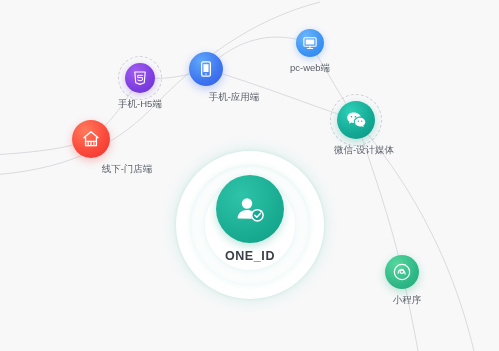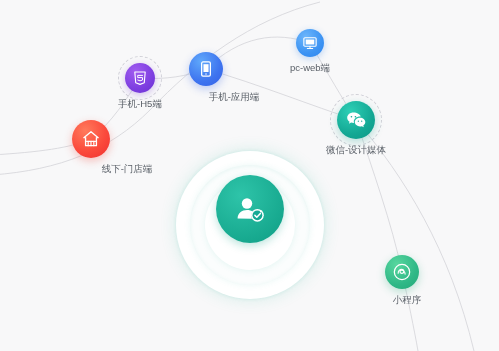--- a/index.html
+++ b/index.html
@@ -178,20 +178,21 @@
         <g fill="#ffffff">
           <circle cx="14" cy="11.5" r="5.2"></circle>
           <path d="M4.6 26.5c0-5.4 4.3-8.6 9.4-8.6 2.3 0 4.4 0.65 6 1.8 -1.1 1.05 -1.8 2.5 -1.8 4.1 0 1.05 0.3 2.05 0.8 2.9z"></path>
         </g>
         <circle cx="24.4" cy="23.3" r="6.4" fill="#ffffff"></circle>
         <circle cx="24.4" cy="23.3" r="4.9" fill="#15a995"></circle>
         <path d="M21.9 23.4l1.9 1.9 3.6 -3.9" fill="none" stroke="#ffffff" stroke-width="1.5" stroke-linecap="round" stroke-linejoin="round"></path>
         <path d="M27.4 19.6l1.4 -0.5" stroke="#ffffff" stroke-width="1.2" stroke-linecap="round"></path>
       </svg>
     </div>
+    <div class="hub-label">ONE_ID</div>
   </div>
 
   <div class="node n-store" style="left:91px; top:139px;">
     <div class="bubble">
       <svg width="20" height="20" viewBox="0 0 24 24" aria-hidden="true">
         <path d="M12 3.2L3.4 10.4h2.1V20h13V10.4h2.1z" fill="none" stroke="#ffffff" stroke-width="1.6" stroke-linejoin="round"></path>
         <path d="M8.6 20v-5.2M12 20v-5.2M15.4 20v-5.2" stroke="#ffffff" stroke-width="1.4" stroke-linecap="round"></path>
         <path d="M6.6 14.8h10.8" stroke="#ffffff" stroke-width="1.4" stroke-linecap="round"></path>
       </svg>
     </div>
@@ -236,21 +237,21 @@
     <div class="bubble">
       <svg width="22" height="22" viewBox="0 0 26 26" aria-hidden="true">
         <path d="M10 4.2c-4.1 0-7.4 2.7-7.4 6.1 0 1.9 1.1 3.6 2.8 4.8l-0.8 2.4 2.7-1.4c0.85 0.25 1.75 0.38 2.7 0.38 0.2 0 0.4 0 0.6-0.02 -0.15-0.5-0.22-1.05-0.22-1.6 0-3.4 3.3-6.1 7.4-6.1 0.25 0 0.5 0.01 0.75 0.03C17.8 6.3 14.3 4.2 10 4.2z" fill="#ffffff"></path>
         <path d="M24 15.5c0-2.8-2.8-5.1-6.2-5.1s-6.2 2.3-6.2 5.1c0 2.8 2.8 5.1 6.2 5.1 0.75 0 1.5-0.11 2.15-0.32l2.3 1.2-0.66-2c1.5-0.95 2.41-2.4 2.41-3.98z" fill="#ffffff"></path>
         <circle cx="7.6" cy="9.1" r="0.95" fill="#13a894"></circle>
         <circle cx="12.3" cy="9.1" r="0.95" fill="#13a894"></circle>
         <circle cx="15.8" cy="14.4" r="0.8" fill="#13a894"></circle>
         <circle cx="19.7" cy="14.4" r="0.8" fill="#13a894"></circle>
       </svg>
     </div>
-    <div class="nlabel" style="left:0px; top:24px;">微信-设计媒体</div>
+    <div class="nlabel" style="left:8px; top:24px;">微信-设计媒体</div>
   </div>
 
   <div class="node n-mini" style="left:402px; top:272px;">
     <div class="bubble">
       <svg width="20" height="20" viewBox="0 0 24 24" aria-hidden="true">
         <circle cx="12" cy="12" r="9.2" fill="none" stroke="#ffffff" stroke-width="1.5"></circle>
         <path d="M7.4 13.4c0-2.4 1.9-4.6 4.2-4.6 1.6 0 2.6 1.1 2.6 2.3 0 1.4-1.2 2.5-2.5 2.5 -1.2 0-2.1-0.8-2.1-1.8 0-1 0.8-1.9 1.9-1.9 2.3 0 4.2 2.2 4.2 4.6" fill="none" stroke="#ffffff" stroke-width="1.4" stroke-linecap="round"></path>
       </svg>
     </div>
     <div class="nlabel" style="left:5px; top:22px;">小程序</div>

